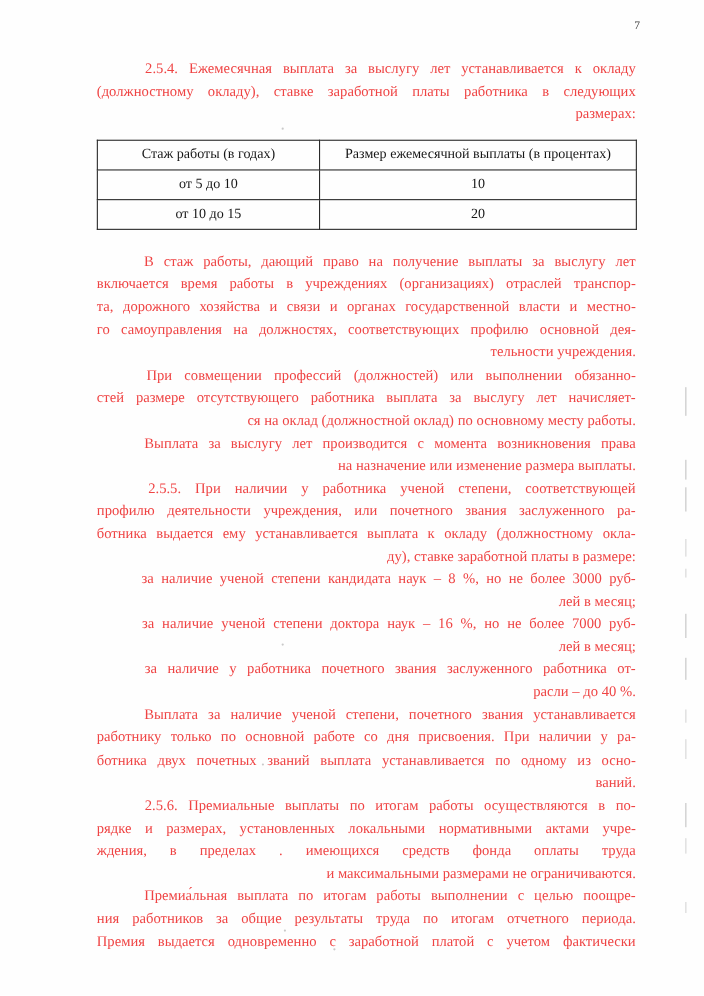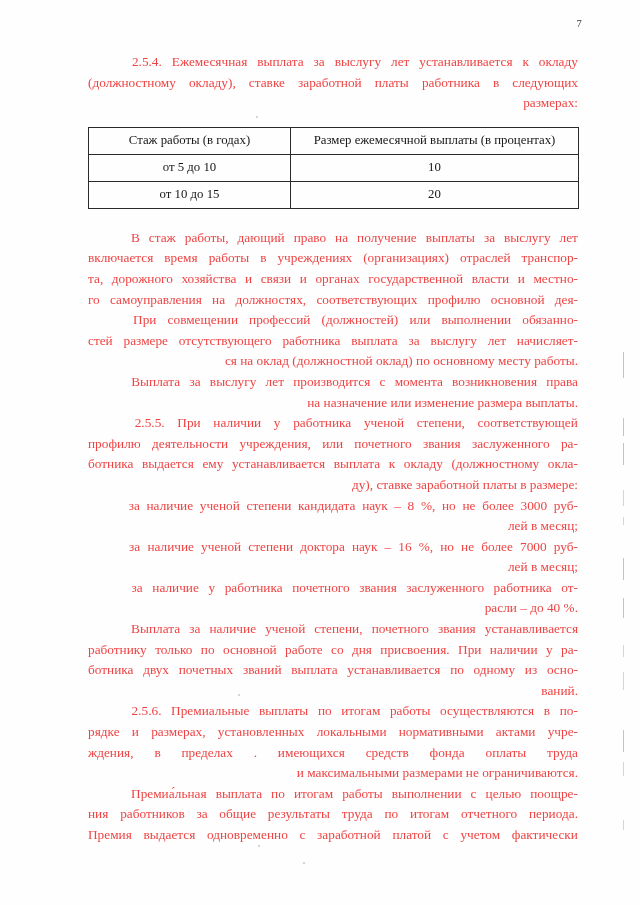--- a/index.html
+++ b/index.html
@@ -139,20 +139,21 @@
       </table>
     </div>
 
     <div style="height:19px"></div>
 
     <div>
         <div class="line"><span class="lead"></span><span class="w">В</span><span class="w">стаж</span><span class="w">работы,</span><span class="w">дающий</span><span class="w">право</span><span class="w">на</span><span class="w">получение</span><span class="w">выплаты</span><span class="w">за</span><span class="w">выслугу</span><span class="w">лет</span></div>
         <div class="line"><span class="w">включается</span><span class="w">время</span><span class="w">работы</span><span class="w">в</span><span class="w">учреждениях</span><span class="w">(организациях)</span><span class="w">отраслей</span><span class="w">транспор-</span></div>
         <div class="line"><span class="w">та,</span><span class="w">дорожного</span><span class="w">хозяйства</span><span class="w">и</span><span class="w">связи</span><span class="w">и</span><span class="w">органах</span><span class="w">государственной</span><span class="w">власти</span><span class="w">и</span><span class="w">местно-</span></div>
         <div class="line"><span class="w">го</span><span class="w">самоуправления</span><span class="w">на</span><span class="w">должностях,</span><span class="w">соответствующих</span><span class="w">профилю</span><span class="w">основной</span><span class="w">дея-</span></div>
+        <div class="line last"><span class="w">тельности</span><span> </span><span class="w">учреждения.</span></div>
       </div>
     <div>
         <div class="line"><span class="lead"></span><span class="w">При</span><span class="w">совмещении</span><span class="w">профессий</span><span class="w">(должностей)</span><span class="w">или</span><span class="w">выполнении</span><span class="w">обязанно-</span></div>
         <div class="line"><span class="w">стей</span><span class="w">размере</span><span class="w">отсутствующего</span><span class="w">работника</span><span class="w">выплата</span><span class="w">за</span><span class="w">выслугу</span><span class="w">лет</span><span class="w">начисляет-</span></div>
         <div class="line last"><span class="w">ся</span><span> </span><span class="w">на</span><span> </span><span class="w">оклад</span><span> </span><span class="w">(должностной</span><span> </span><span class="w">оклад)</span><span> </span><span class="w">по</span><span> </span><span class="w">основному</span><span> </span><span class="w">месту</span><span> </span><span class="w">работы.</span></div>
       </div>
     <div>
         <div class="line"><span class="lead"></span><span class="w">Выплата</span><span class="w">за</span><span class="w">выслугу</span><span class="w">лет</span><span class="w">производится</span><span class="w">с</span><span class="w">момента</span><span class="w">возникновения</span><span class="w">права</span></div>
         <div class="line last"><span class="w">на</span><span> </span><span class="w">назначение</span><span> </span><span class="w">или</span><span> </span><span class="w">изменение</span><span> </span><span class="w">размера</span><span> </span><span class="w">выплаты.</span></div>
       </div>

